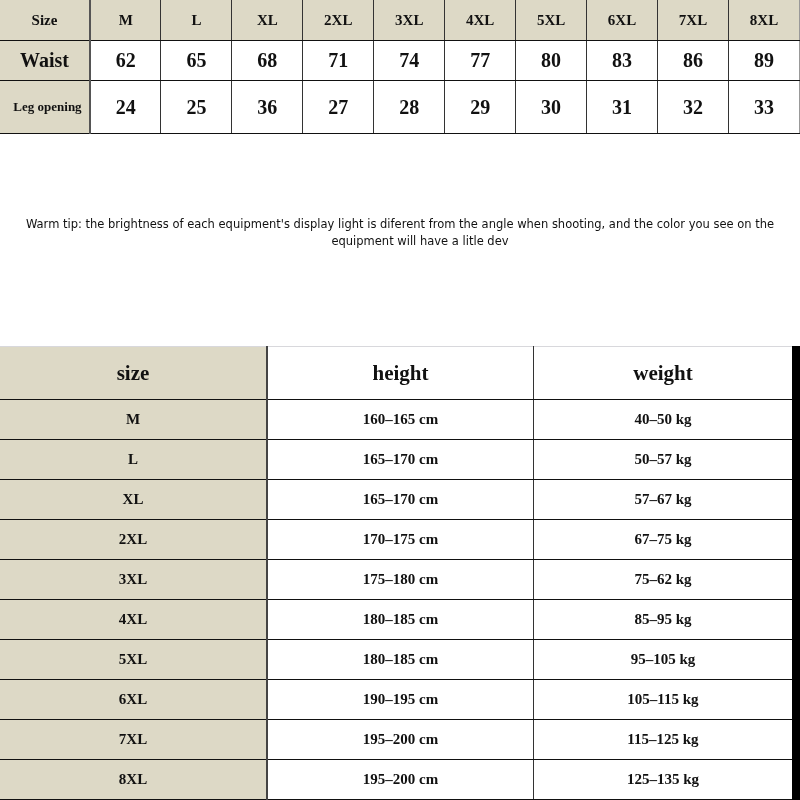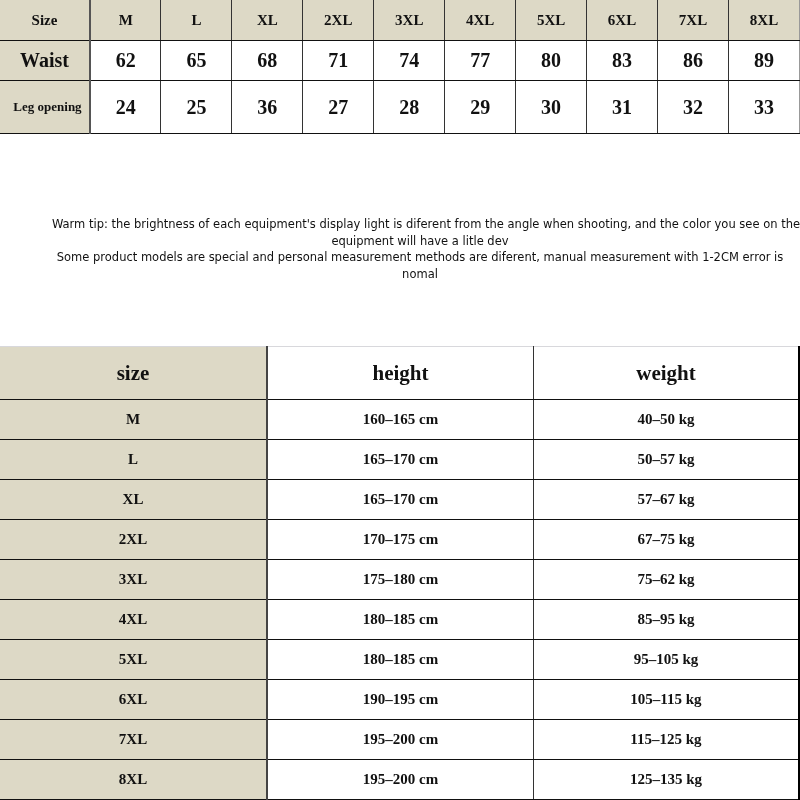--- a/index.html
+++ b/index.html
@@ -10,29 +10,29 @@
   .t1 td { border-bottom: 1px solid #111; border-right: 1px solid #333; text-align: center; vertical-align: middle; font-weight: bold; font-size: 20px; padding: 0; }
   .t1 td.label { background: #ddd9c6; width: 89px; border-right: 2px solid #555; }
   .t1 tr.head td { background: #ddd9c6; height: 40px; font-size: 15px; }
   .t1 tr.row td { height: 39px; }
   .t1 tr.row.tall td { height: 52px; }
   .t1 td.label.small { font-size: 13px; padding-left: 6px; }
   .t1 tr.head td:last-child, .t1 tr.row td:last-child { border-right: 1px solid #999; }
 
   
   .notes { position: absolute; left: 0; top: 214px; width: 800px; text-align: center; font-family: "DejaVu Sans", sans-serif; font-size: 11.5px; color: #111; }
-  .notes .line { line-height: 20px; text-align: right; }
+  .notes .line { line-height: 20px; }
   .notes .line2 { line-height: 17px; margin-top: -1px; padding-left: 40px; }
 
   
   .t2 { position: absolute; left: 0; top: 346px; width: 800px; border-collapse: collapse; table-layout: fixed; border-top: 1px solid #d8d8dc; }
   .t2 td { border-bottom: 1px solid #111; text-align: center; vertical-align: middle; font-weight: bold; padding: 0; font-size: 15px; }
   .t2 td.sz { background: #ddd9c6; width: 266px; border-right: 2px solid #444; }
   .t2 td.h { width: 265px; border-right: 1px solid #333; font-family: Liberation Serif, serif; }
-  .t2 td.w { border-right: 2px solid #000000; }
+  .t2 td.w { border-right: 8px solid #000000; }
   .t2 tr.head td { height: 52px; font-size: 21px; }
   .t2 tr.row td { height: 39px; }
 </style>
 </head>
 <body>
 
 <table class="t1">
   <tbody>
       <tr class="head">
     <td class="label">Size</td>
@@ -72,21 +72,20 @@
     <td>31</td>
     <td>32</td>
     <td>33</td>
   </tr>
 </tbody>
   </table>
 
 <div class="notes">
   <div class="line">Warm tip: the brightness of each equipment's display light is diferent from the angle when shooting, and the color you see on the</div>
   <div class="line2">equipment will have a litle dev</div>
-  <div class="line2">Some product models are special and personal measurement methods are diferent, manual measurement with 1-2CM error is nomal</div>
 </div>
 
 <table class="t2">
   <tbody>
       <tr class="head">
     <td class="sz">size</td>
     <td class="h">height</td>
     <td class="w">weight</td>
   </tr>
   <tr class="row">

